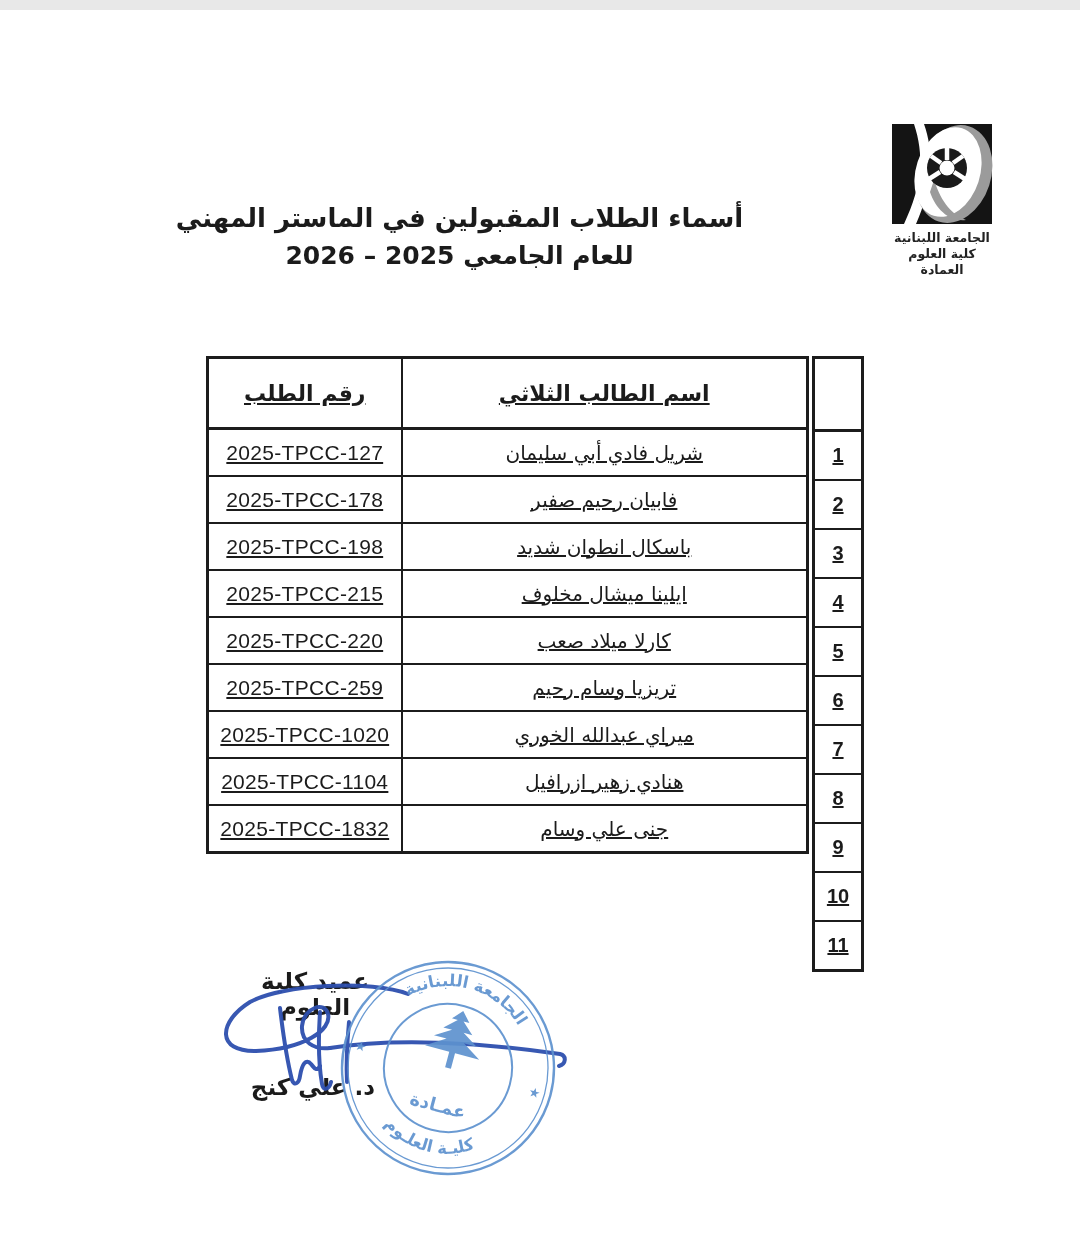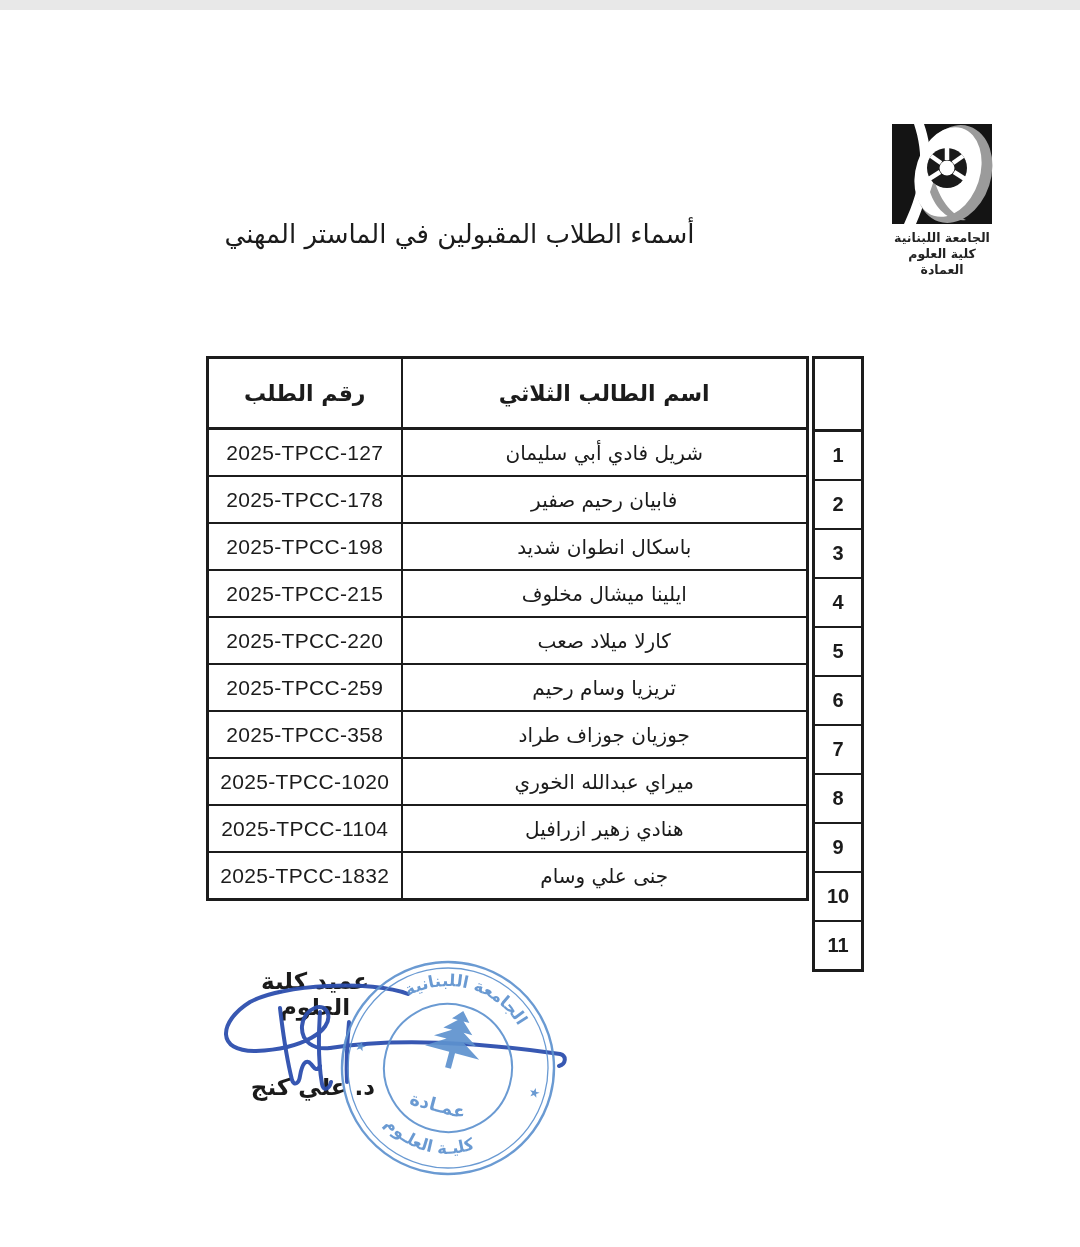--- a/index.html
+++ b/index.html
@@ -6,26 +6,26 @@
   .page{
     position:relative;width:1080px;height:1247px;background:#ffffff;
     font-family:"DejaVu Sans",sans-serif;color:#1b1b1b;overflow:hidden;
     margin:10px auto;
   }
   
   .logo-block{position:absolute;left:884px;top:112px;width:116px;text-align:center;}
   .logo-art{display:block;margin:0 auto;}
   .logo-caption{font-size:12.5px;font-weight:bold;line-height:16px;margin-top:4px;color:#222;}
   
-  .title-wrap{position:absolute;top:208px;left:0;width:919px;text-align:center;font-weight:normal;}
+  .title-wrap{position:absolute;top:192px;left:0;width:919px;text-align:center;font-weight:bold;}
   .t-ar1{font-size:26px;line-height:32px;}
   .t-en{font-size:27px;line-height:31px;margin-top:8px;font-family:"Liberation Sans","DejaVu Sans",sans-serif;}
   .t-yr{font-size:25px;line-height:30px;margin-top:7px;}
   
-  table{border-collapse:collapse;table-layout:fixed;}
+  table{border-collapse:collapse;table-layout:fixed;text-decoration:underline;}
   .main-table{position:absolute;left:206px;top:346px;width:600px;border:3px solid #1c1c1c;}
   .main-table th,.main-table td{border:2px solid #1c1c1c;text-align:center;vertical-align:middle;padding:0 6px;}
   .main-table th{height:68px;font-size:22px;font-weight:bold;border-bottom:3px solid #1c1c1c;}
   .main-table td{height:45px;}
   .col-appno{width:194px;}
   .col-name{width:406px;}
   .cell-appno{font-family:"Liberation Sans","DejaVu Sans",sans-serif;font-size:21px;letter-spacing:.3px;}
   .cell-name{font-size:20px;}
   .index-table{position:absolute;left:812px;top:346px;width:52px;border:3px solid #1c1c1c;}
   .index-table th,.index-table td{border:2px solid #1c1c1c;text-align:center;vertical-align:middle;}
@@ -68,20 +68,21 @@
     </svg>
     <div class="logo-caption" dir="rtl">
       <div>الجامعة اللبنانية</div>
       <div>كلية العلوم</div>
       <div>العمادة</div>
     </div>
   </div>
 
   <div class="title-wrap">
     <div class="t-ar1" dir="rtl">أسماء الطلاب المقبولين في الماستر المهني</div>
+    <div class="t-yr" dir="rtl">للعام الجامعي 2025 – 2026</div>
   </div>
 
   <table class="main-table">
     <colgroup>
         <col class="col-appno">
         <col class="col-name">
       </colgroup>
     <thead>
       <tr>
         <th dir="rtl">رقم الطلب</th>
@@ -107,24 +108,20 @@
         </tr>
         <tr>
           <td class="cell-appno" dir="ltr">2025-TPCC-220</td>
           <td class="cell-name" dir="rtl">كارلا ميلاد صعب</td>
         </tr>
         <tr>
           <td class="cell-appno" dir="ltr">2025-TPCC-259</td>
           <td class="cell-name" dir="rtl">تريزيا وسام رحيم</td>
         </tr>
         <tr>
-          <td class="cell-appno" dir="ltr">2025-TPCC-358</td>
-          <td class="cell-name" dir="rtl">جوزيان جوزاف طراد</td>
-        </tr>
-        <tr>
           <td class="cell-appno" dir="ltr">2025-TPCC-1020</td>
           <td class="cell-name" dir="rtl">ميراي عبدالله الخوري</td>
         </tr>
         <tr>
           <td class="cell-appno" dir="ltr">2025-TPCC-1104</td>
           <td class="cell-name" dir="rtl">هنادي زهير ازرافيل</td>
         </tr>
         <tr>
           <td class="cell-appno" dir="ltr">2025-TPCC-1832</td>
           <td class="cell-name" dir="rtl">جنى علي وسام</td>

